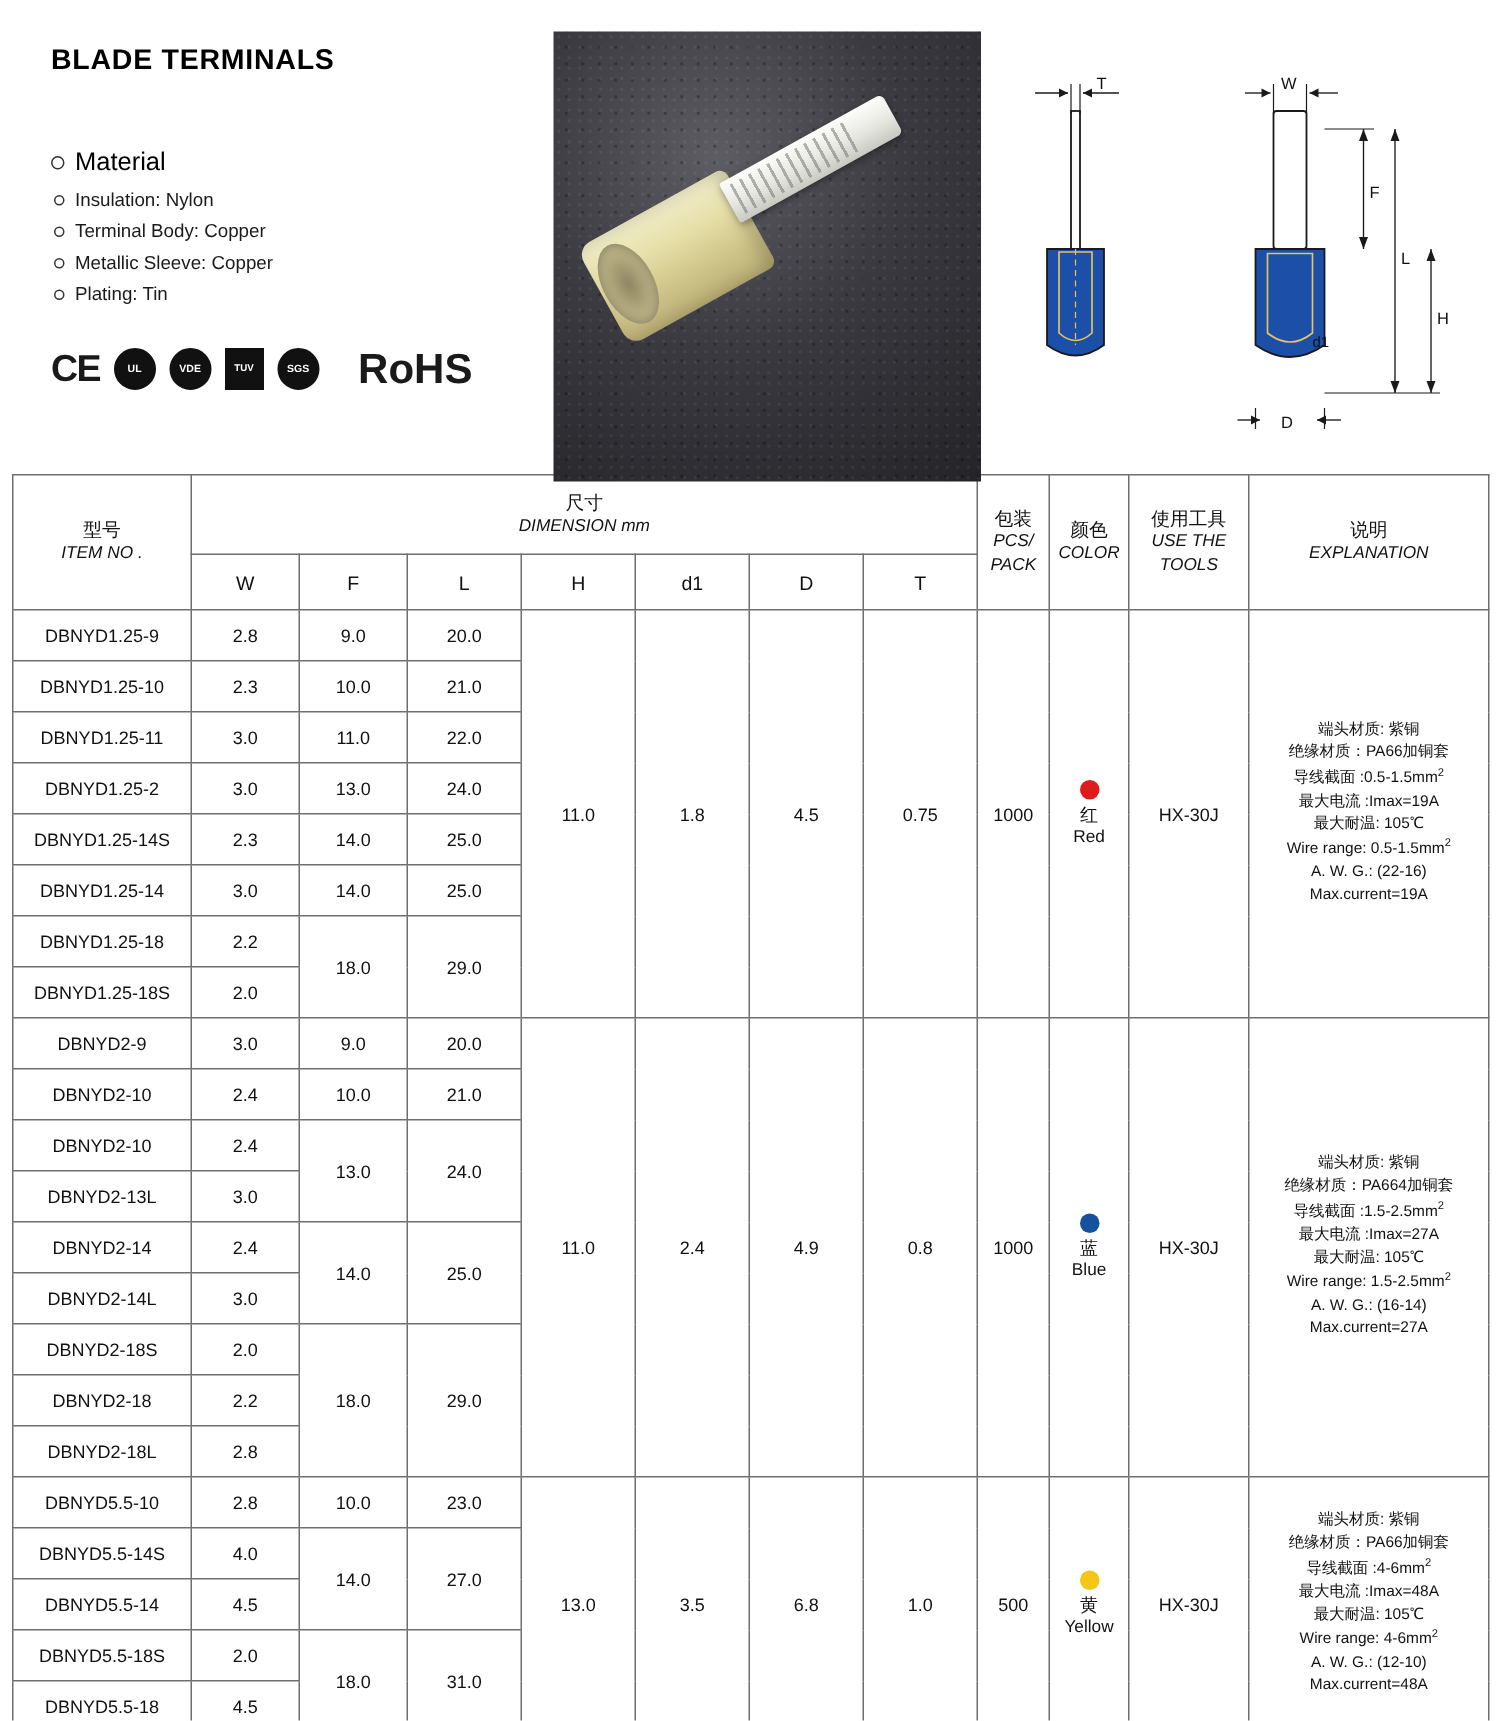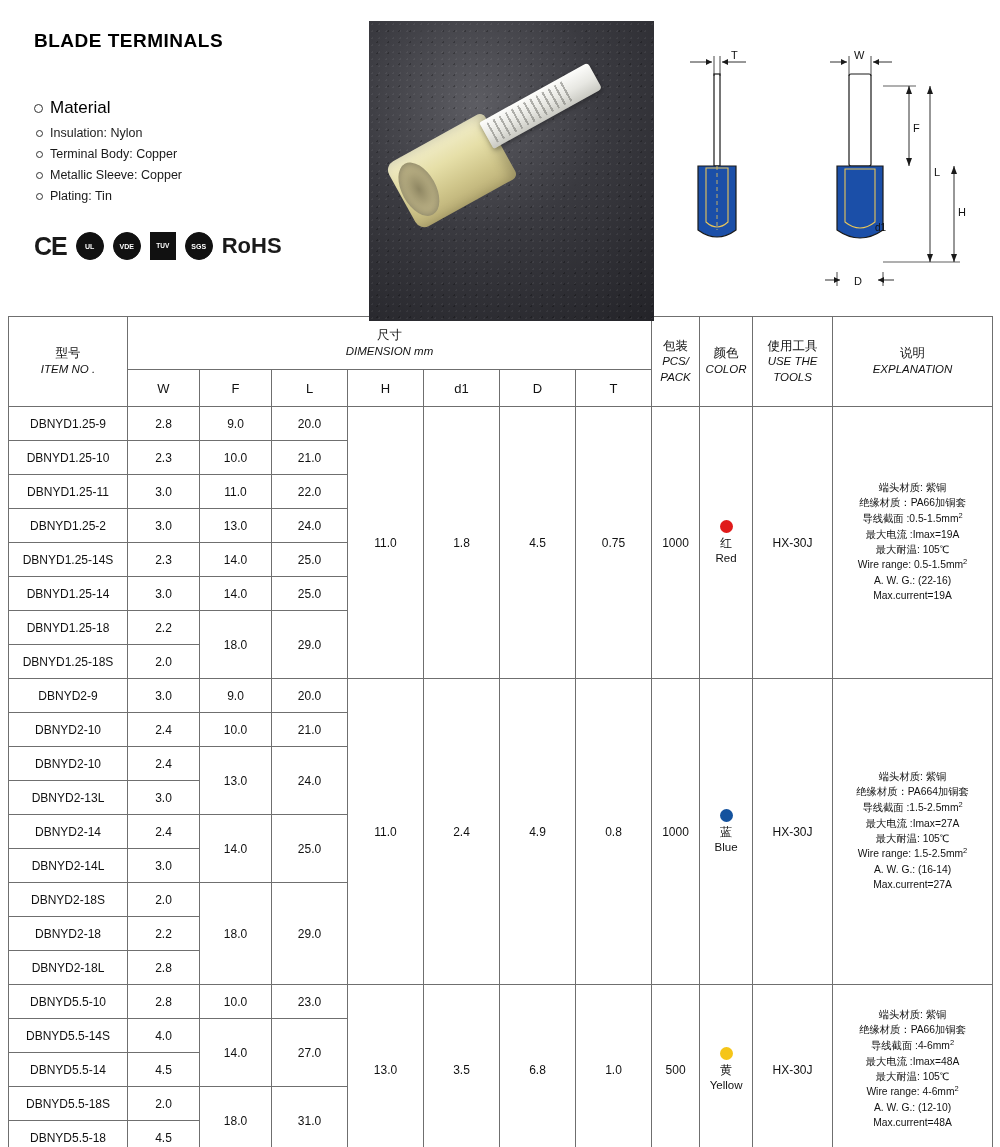--- a/index.html
+++ b/index.html
@@ -108,23 +108,23 @@
     align-items: center;
     justify-content: center;
     font-size: 6.5px;
     font-weight: bold;
     text-align: center;
     line-height: 1.05;
     background: #111;
     color: #fff;
   }
   .rohs {
-    font-size: 22px;
+    font-size: 28px;
     font-weight: bold;
-    margin-left: 0;
+    margin-left: 17px;
   }
 
   .top-photo {
     width: 300px;
     height: 300px;
     margin-top: 5px;
     background:
       radial-gradient(circle at 38% 28%, #5d5d63 0%, #3a3a40 45%, #232328 100%);
     position: relative;
     overflow: hidden;

